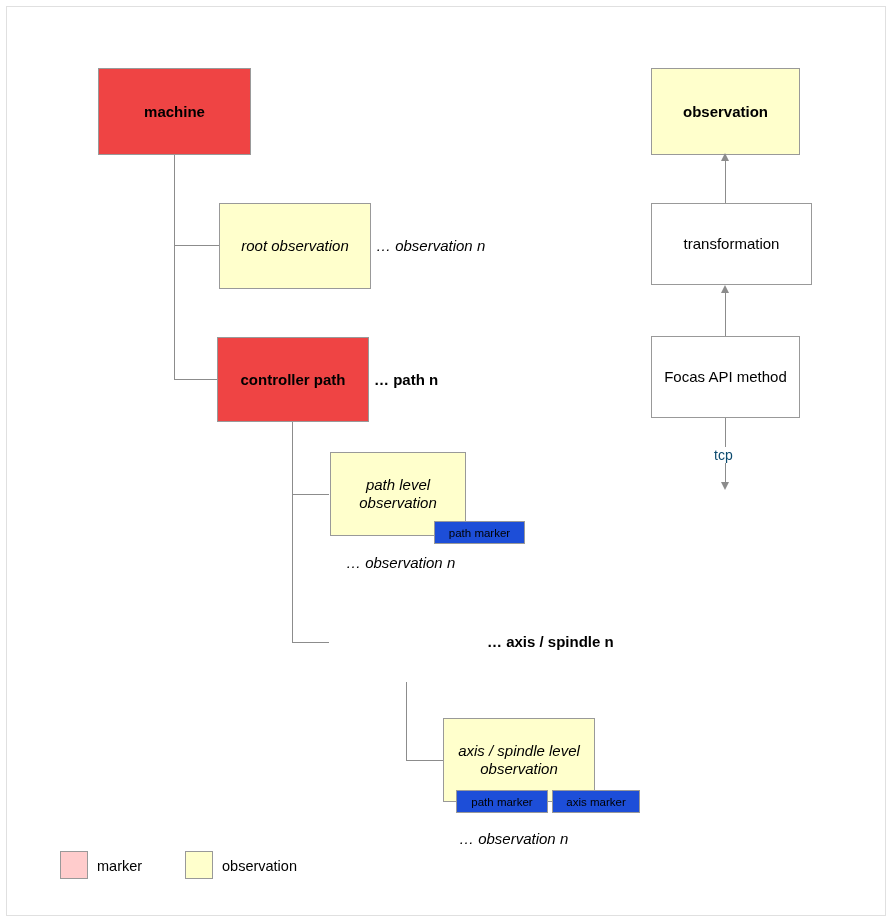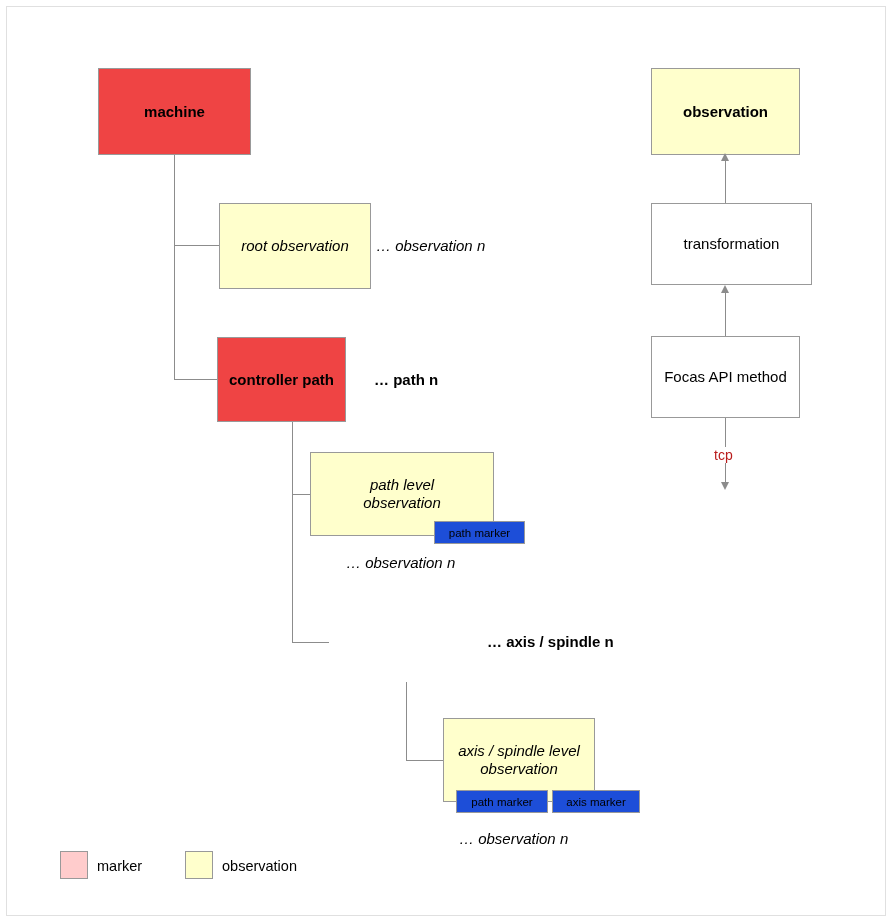--- a/index.html
+++ b/index.html
@@ -76,21 +76,21 @@
     position: absolute;
     font-size: 15px;
     color: #000000;
     white-space: nowrap;
   }
   .side-label.bold { font-weight: bold; }
   .side-label.italic { font-style: italic; }
   .edge-label {
     position: absolute;
     font-size: 14px;
-    color: #b91c1c;
+    color: #0c4a6e;
     white-space: nowrap;
     background: #ffffff;
     padding: 0 3px;
   }
   .line-v {
     position: absolute;
     width: 1px;
     background: #8c8c8c;
   }
   .line-h {
@@ -152,26 +152,26 @@
 
   <div class="node node-cyan" style="left:98px; top:68px; width:153px; height:87px;">
     <span>machine</span>
   </div>
 
   <div class="node node-yellow" style="left:219px; top:203px; width:152px; height:86px;">
     <span>root observation</span>
   </div>
   <div class="side-label italic" style="left:376px; top:237px;">… observation n</div>
 
-  <div class="node node-cyan" style="left:217px; top:337px; width:129px; height:85px;">
+  <div class="node node-cyan" style="left:217px; top:337px; width:152px; height:85px;">
     <span>controller path</span>
   </div>
   <div class="side-label bold" style="left:374px; top:371px;">… path n</div>
 
-  <div class="node node-yellow" style="left:310px; top:452px; width:184px; height:84px;">
+  <div class="node node-yellow" style="left:330px; top:452px; width:136px; height:84px;">
     <span style="display:block;">
       <span style="display:block;">path level</span>
       <span style="display:block;">observation</span>
     </span>
   </div>
   <div class="marker" style="left:434px; top:521px; width:91px; height:23px;">
     <span>path marker</span>
   </div>
   <div class="side-label italic" style="left:346px; top:554px;">… observation n</div>
 

